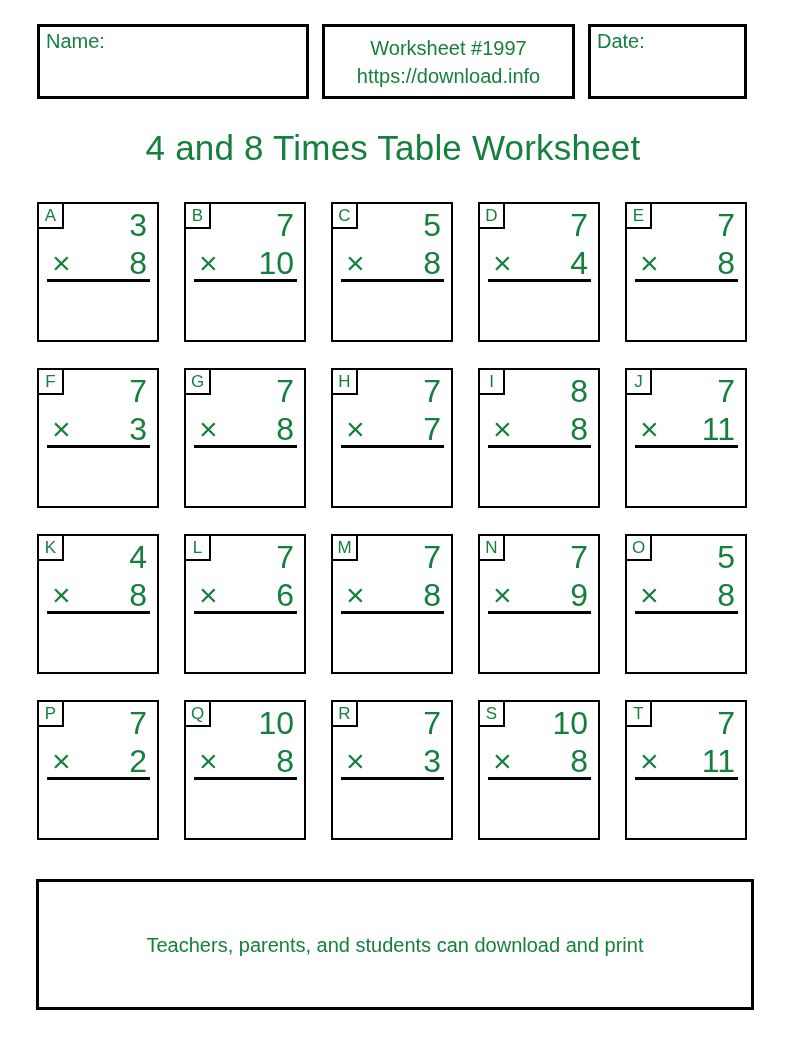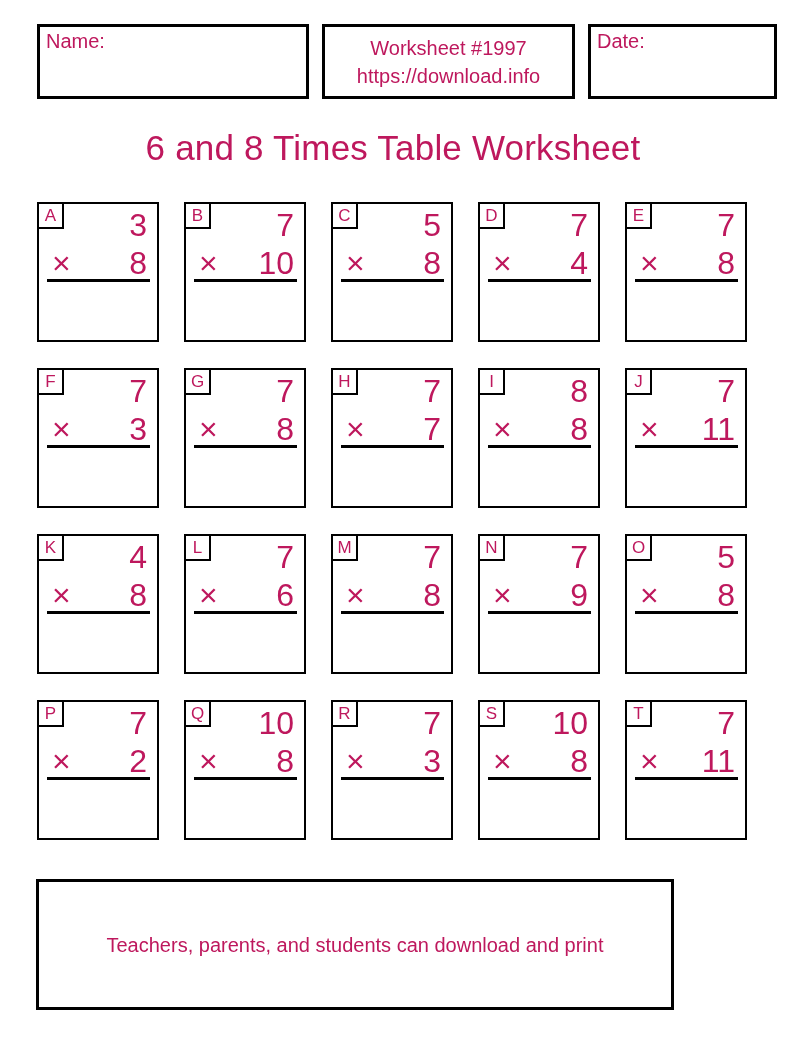--- a/index.html
+++ b/index.html
@@ -2,36 +2,36 @@
 <html><head>
 <meta charset="utf-8">
 <style>
   * { margin: 0; padding: 0; box-sizing: border-box; }
   html, body { background: #ffffff; }
   .page {
     position: relative;
     width: 786px;
     height: 1056px;
     background: #ffffff;
-    color: #be185d;
+    color: #15803d;
     font-family: "Liberation Sans", sans-serif;
     overflow: hidden;
   }
 
   
   .hdr-box {
     position: absolute;
     border: 3px solid #000000;
     background: #ffffff;
   }
   .name-box  { left: 37px;  top: 24px; width: 272px; height: 75px; padding: 3px 6px; font-size: 20px; }
   .ws-box    { left: 322px; top: 24px; width: 253px; height: 75px;
                display: flex; flex-direction: column; justify-content: center; align-items: center;
                font-size: 20px; line-height: 28px; text-align: center; }
-  .date-box  { left: 588px; top: 24px; width: 189px; height: 75px; padding: 3px 6px; font-size: 20px; }
+  .date-box  { left: 588px; top: 24px; width: 159px; height: 75px; padding: 3px 6px; font-size: 20px; }
 
   
   .title {
     position: absolute;
     left: 0; top: 128px;
     width: 100%;
     text-align: center;
     font-size: 35px;
     font-weight: normal;
     letter-spacing: 0.2px;
@@ -84,21 +84,21 @@
   }
   .answer-area {
     position: absolute;
     top: 78px; left: 0; right: 0; bottom: 0;
   }
 
   
   .footer-box {
     position: absolute;
     left: 36px; top: 879px;
-    width: 638px; height: 131px;
+    width: 718px; height: 131px;
     border: 3px solid #000000;
     background: #ffffff;
     display: flex; flex-direction: column; justify-content: center; align-items: center;
     font-size: 20px; line-height: 34px;
     text-align: center;
   }
 </style>
 </head>
 <body>
 
@@ -110,21 +110,21 @@
 
   <div class="hdr-box ws-box">
     <div>Worksheet #1997</div>
     <div>https://download.info</div>
   </div>
 
   <div class="hdr-box date-box">
     <span>Date:</span>
   </div>
 
-  <h1 class="title">6 and 8 Times Table Worksheet</h1>
+  <h1 class="title">4 and 8 Times Table Worksheet</h1>
 
   <div class="grid">
   <div class="card">
     <div class="letter-badge">
       <span>A</span>
     </div>
     <div class="num-top">3</div>
     <div class="times-sign">×</div>
     <div class="num-bottom">8</div>
     <div class="answer-line"></div>

